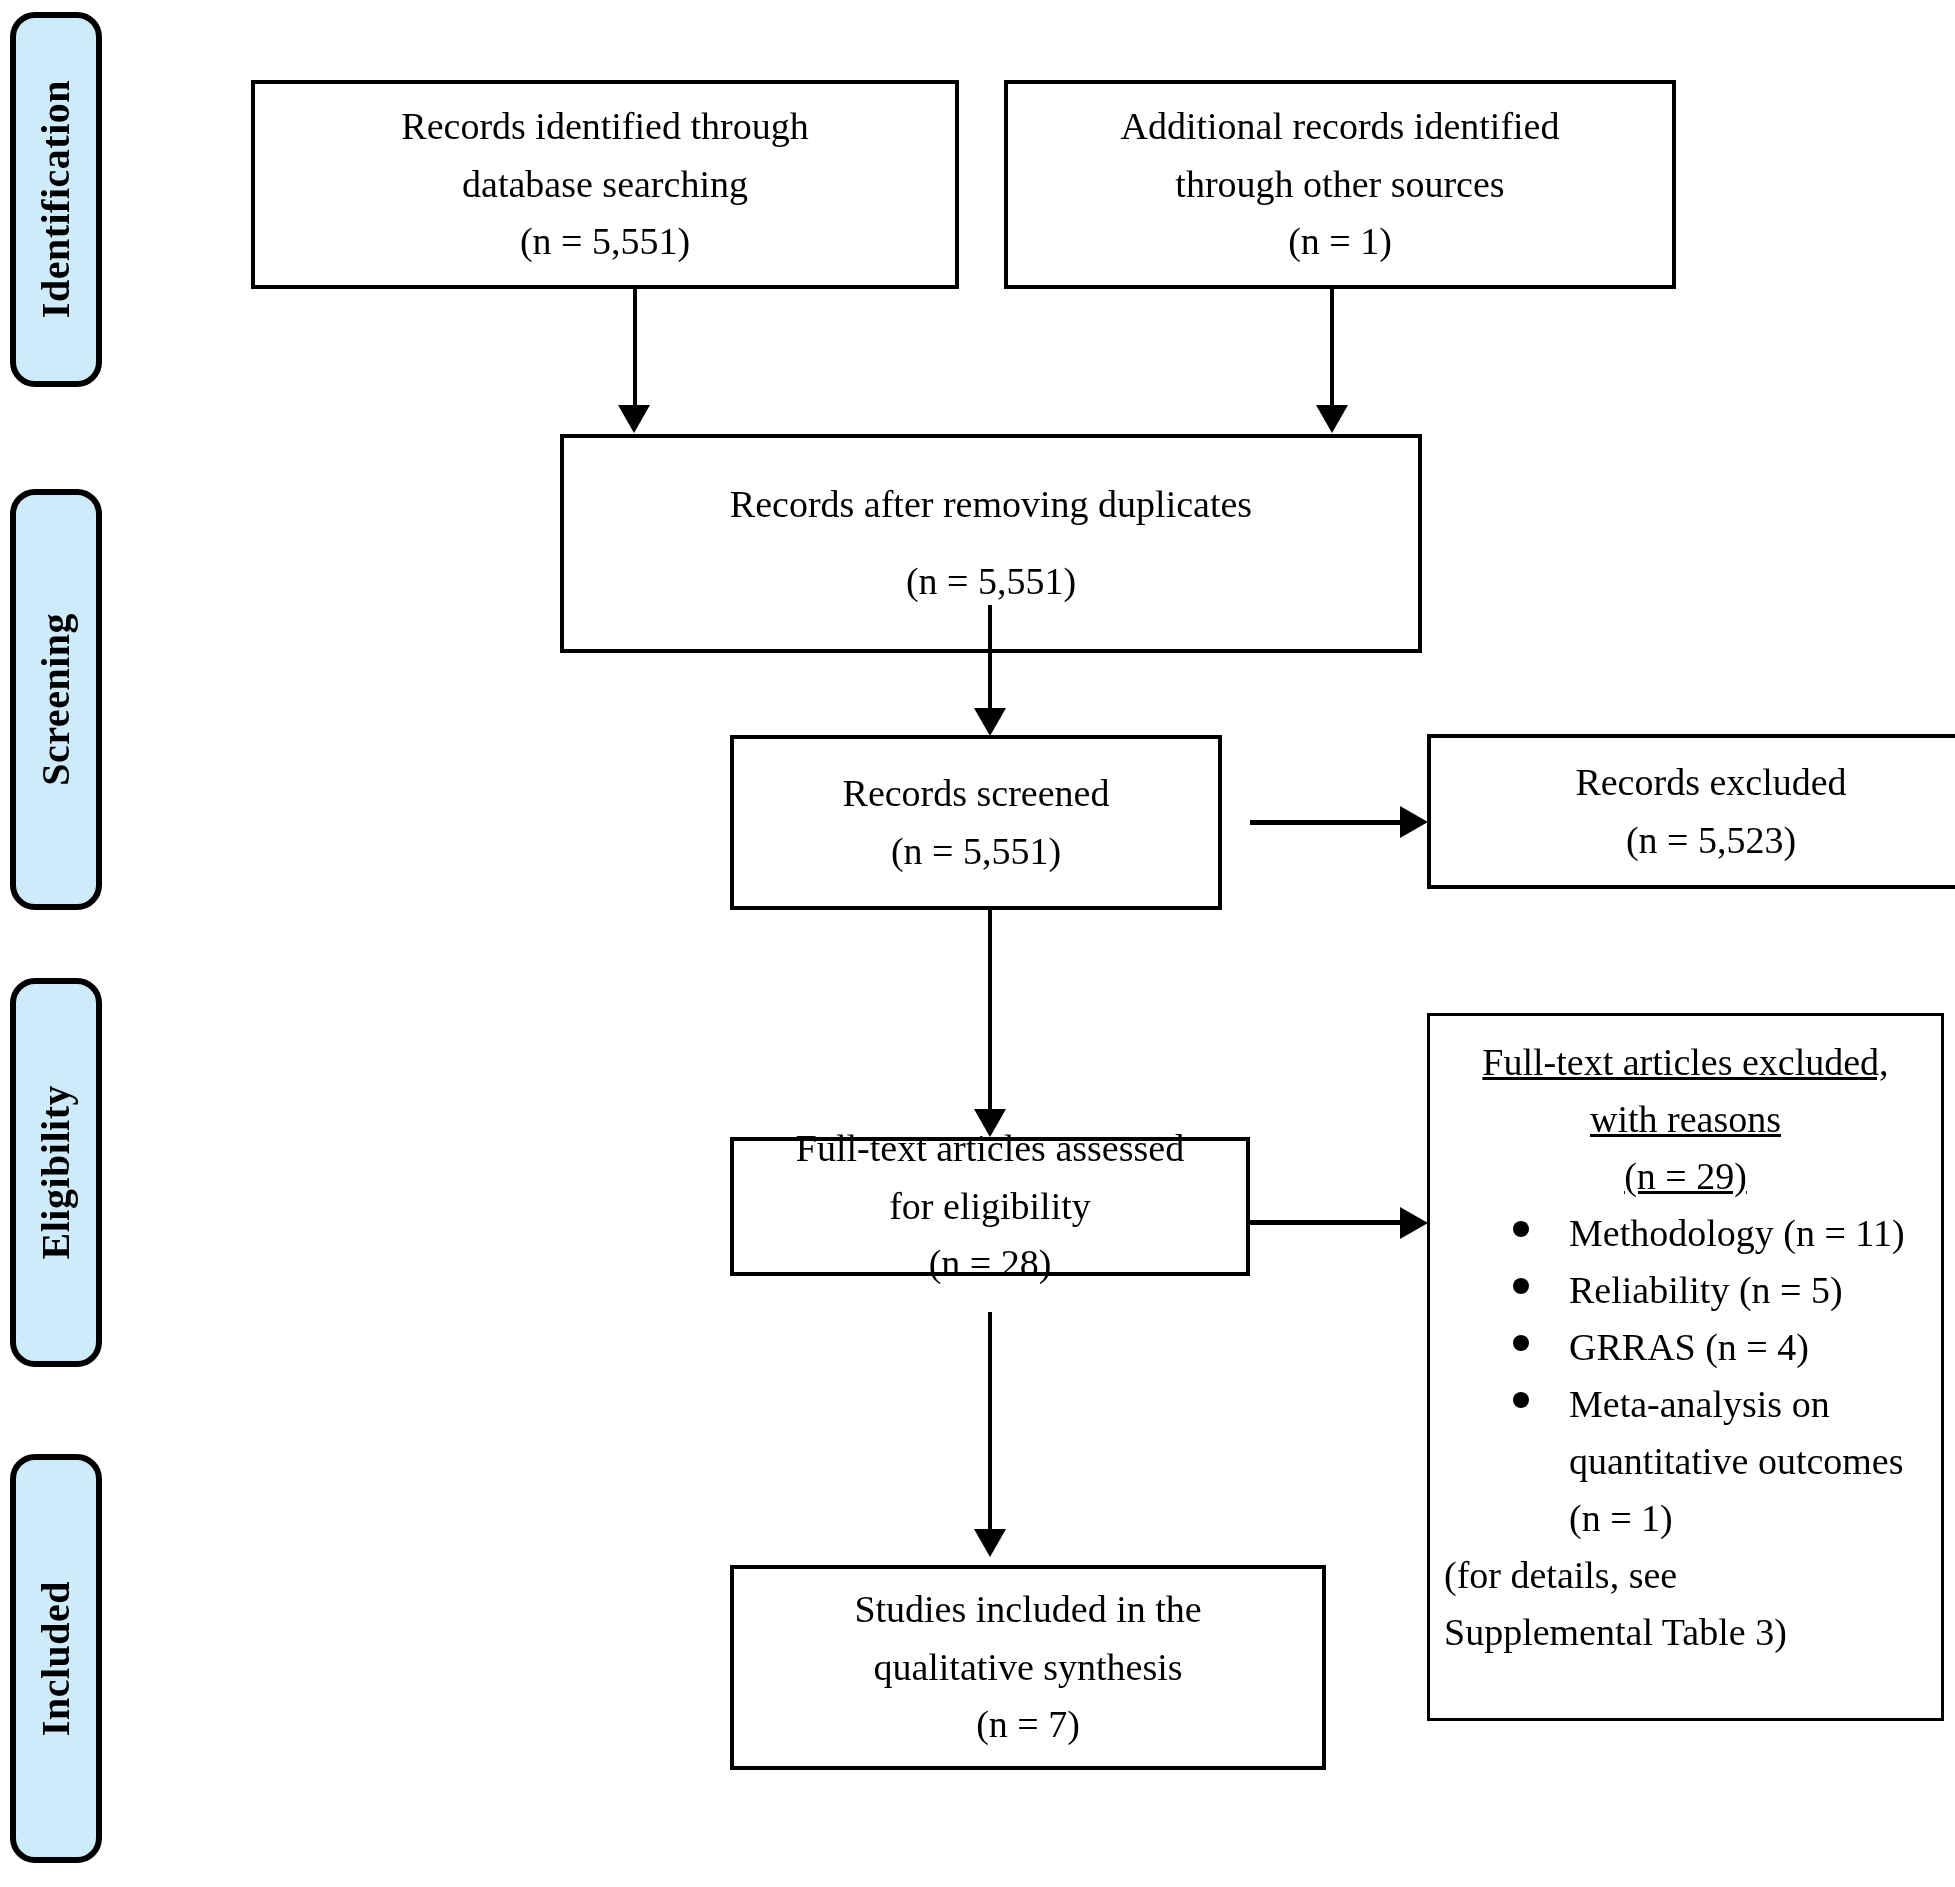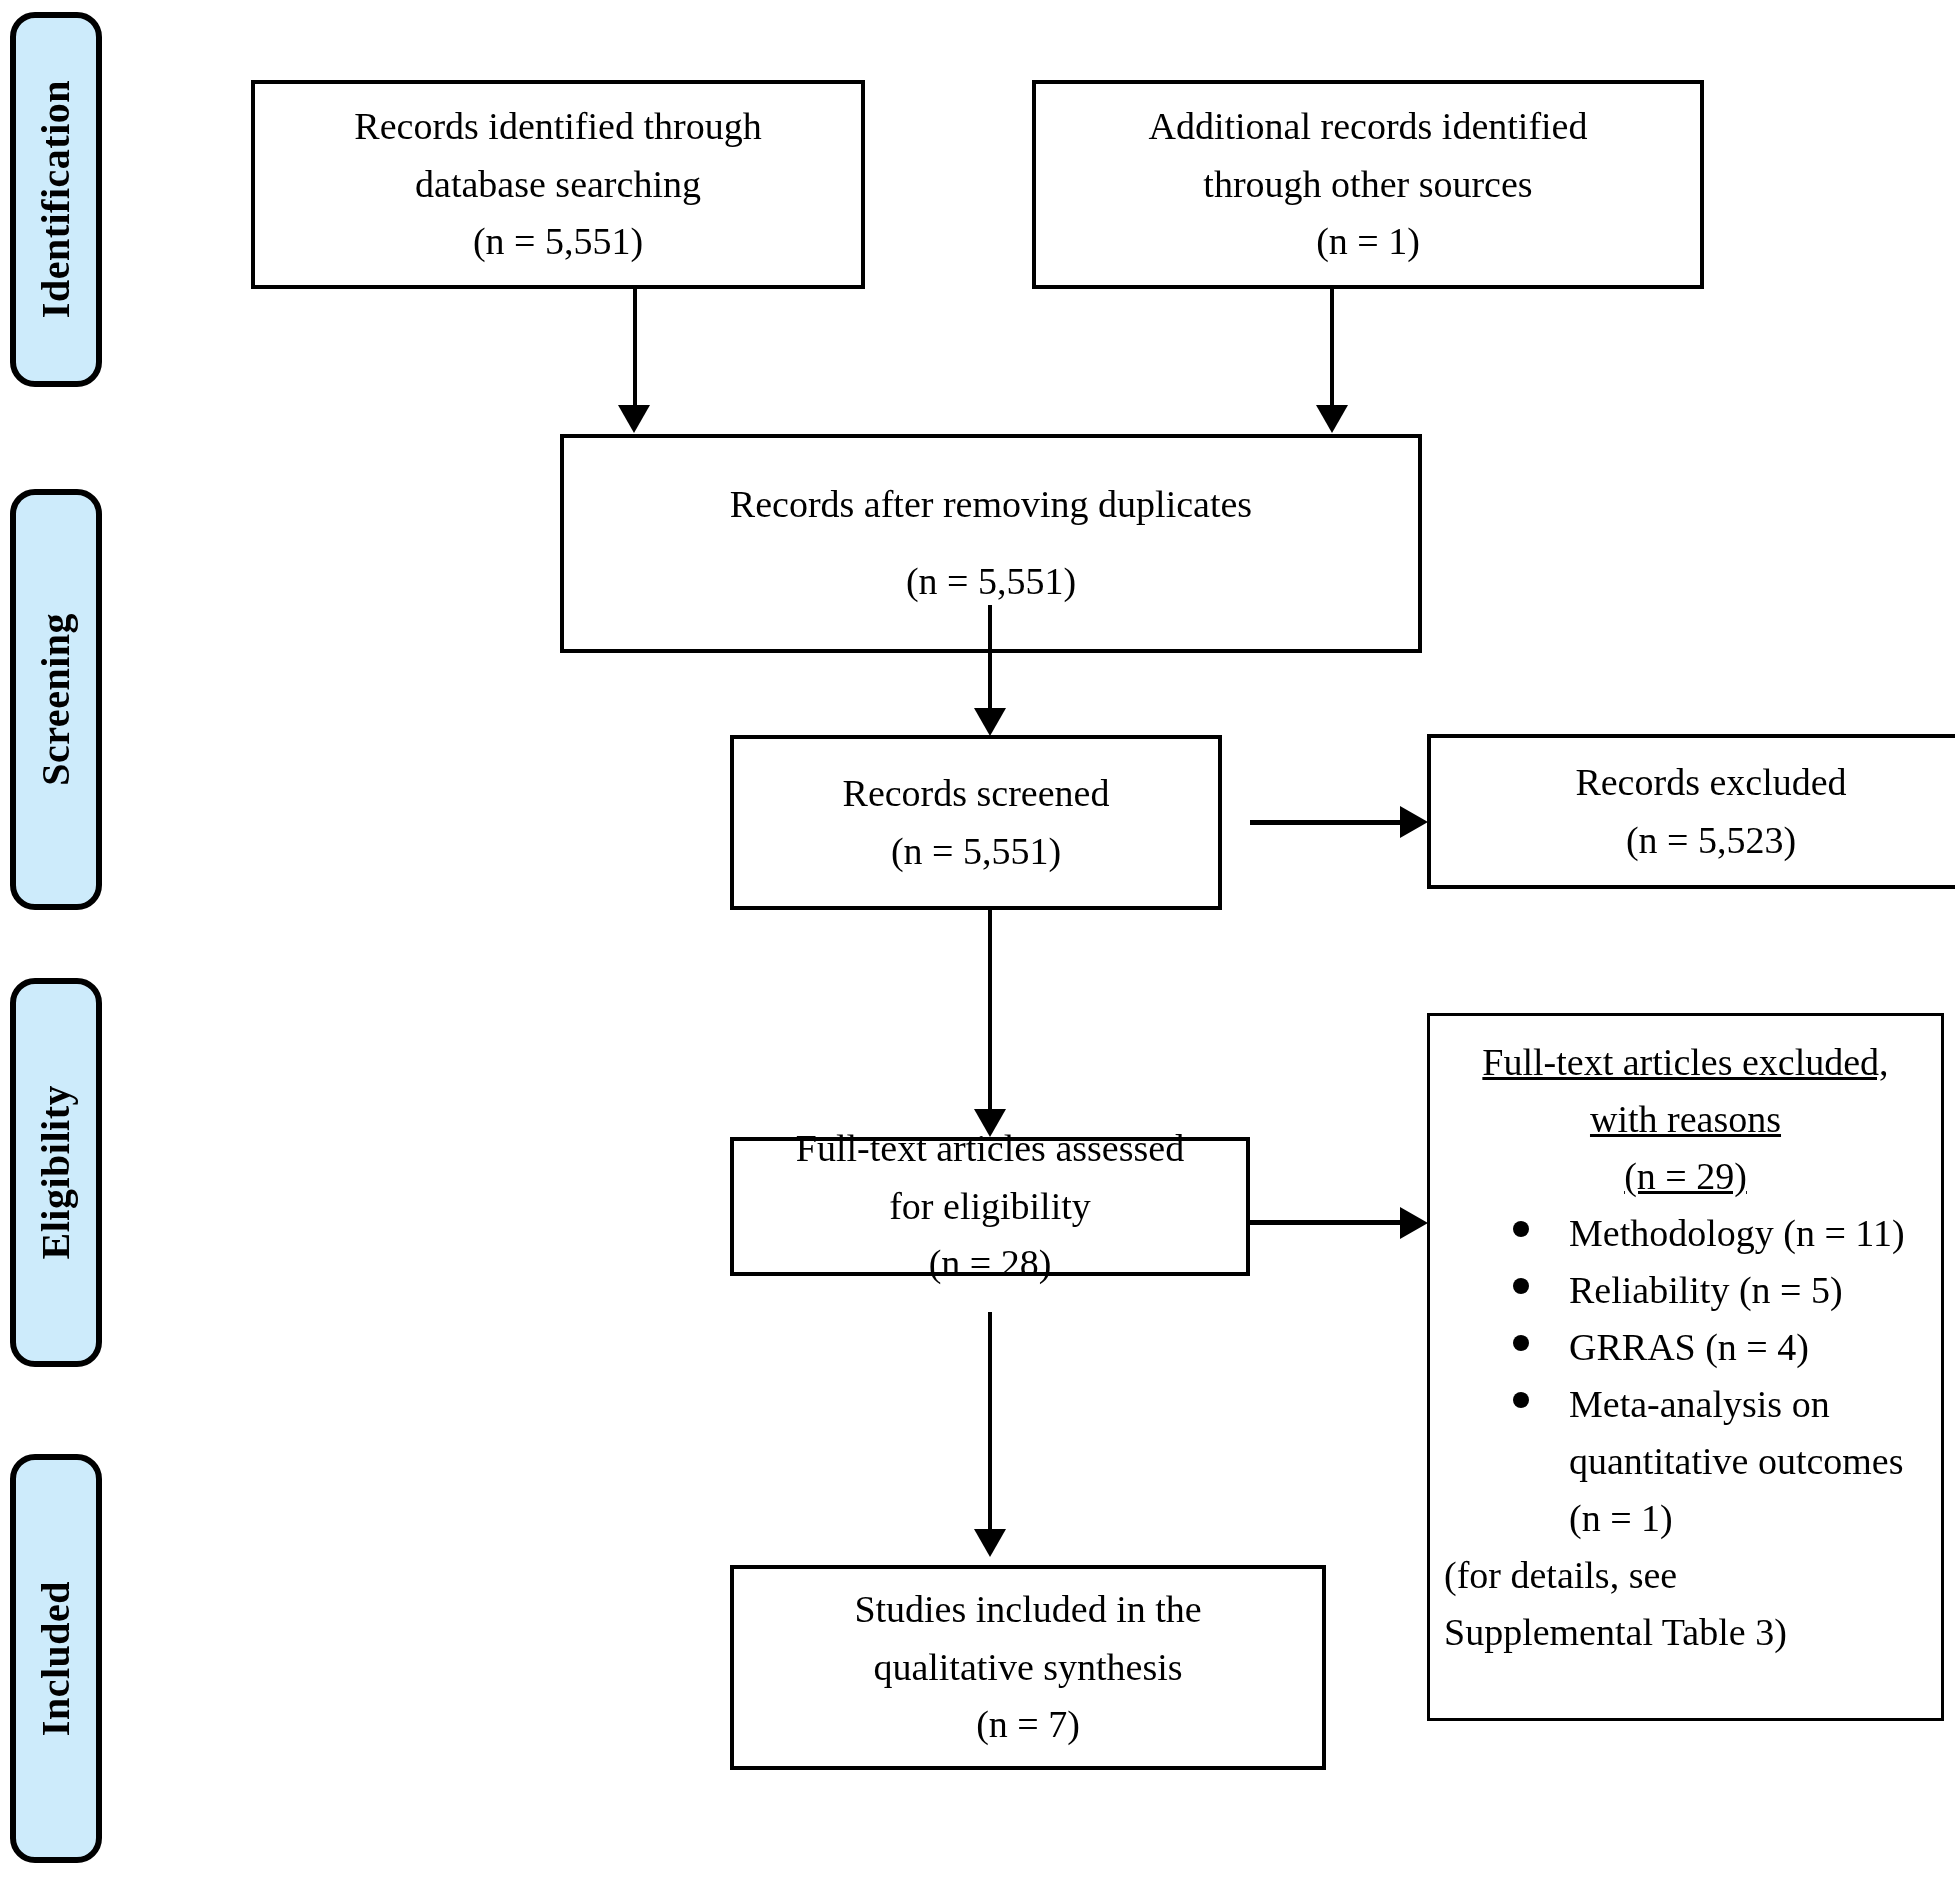--- a/index.html
+++ b/index.html
@@ -100,27 +100,27 @@
   </div>
 
   <div class="stage-tab" style="left:9.7px;top:978px;width:92px;height:389px;">
     <span class="stage-label">Eligibility</span>
   </div>
 
   <div class="stage-tab" style="left:9.7px;top:1454px;width:92px;height:409px;">
     <span class="stage-label">Included</span>
   </div>
 
-  <div class="flow-box" style="left:251px;top:80px;width:614px;height:209px;">
+  <div class="flow-box" style="left:251px;top:80px;width:708px;height:209px;">
     <span class="line">Records identified through</span>
     <span class="line">database searching</span>
     <span class="line">(n = 5,551)</span>
   </div>
 
-  <div class="flow-box" style="left:1032px;top:80px;width:672px;height:209px;">
+  <div class="flow-box" style="left:1004px;top:80px;width:672px;height:209px;">
     <span class="line">Additional records identified</span>
     <span class="line">through other sources</span>
     <span class="line">(n = 1)</span>
   </div>
 
   <div class="vline" style="left:633px;top:289px;height:120px;"></div>
   <div class="arrow-down" style="left:618px;top:405px;"></div>
 
   <div class="vline" style="left:1330px;top:289px;height:120px;"></div>
   <div class="arrow-down" style="left:1316px;top:405px;"></div>

